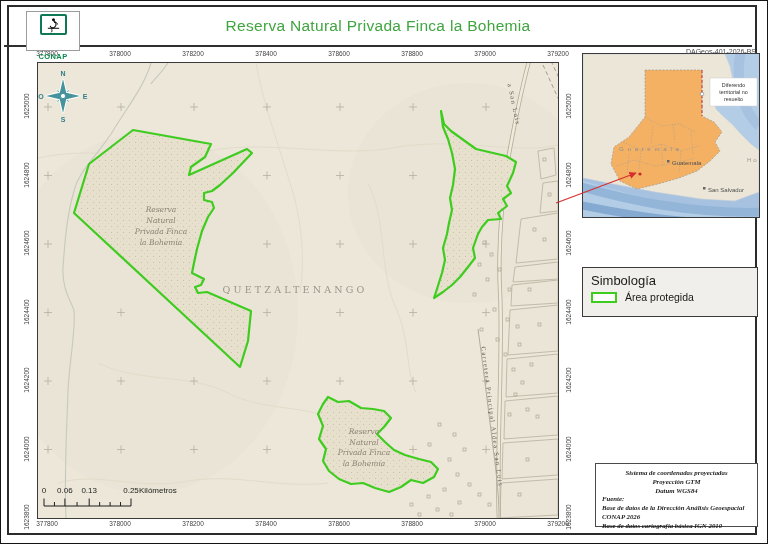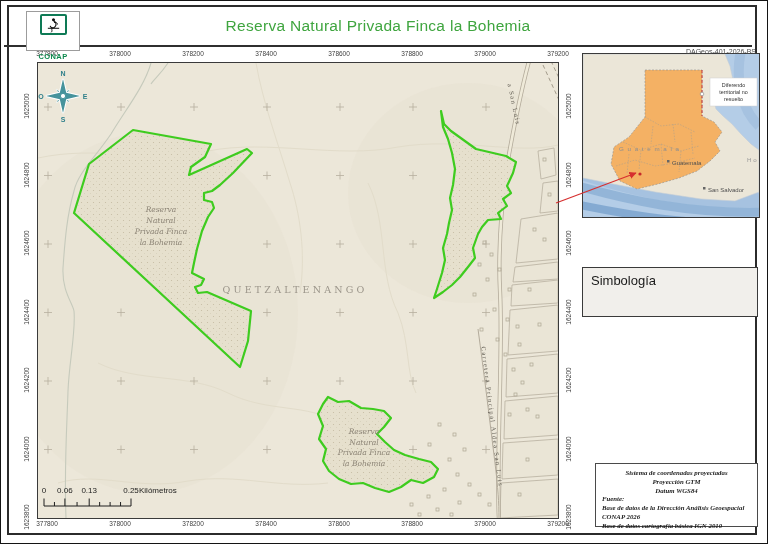--- a/index.html
+++ b/index.html
@@ -282,20 +282,24 @@
   <text class="inset-city" x="89" y="110.5">Guatemala</text>
   <rect x="120" y="133" width="2.5" height="2.5" fill="#666"></rect>
   <text class="inset-city" x="125" y="137.5">San Salvador</text>
   <text class="inset-edge" x="164" y="108">H o</text>
   <circle cx="57" cy="120" r="1.6" fill="#c62a2a"></circle>
 </svg>
 </div>
 
 <div class="legend">
   <div class="legend-title">Simbología</div>
+  <div class="legend-row">
+    <span class="swatch protected"></span>
+    <span>Área protegida</span>
+  </div>
 </div>
 
 <div class="credits">
   <div class="c">Sistema de coordenadas proyectadas</div>
   <div class="c">Proyección GTM</div>
   <div class="c">Datum WGS84</div>
   <div>Fuente:</div>
   <div>Base de datos de la Dirección Análisis Geoespacial</div>
   <div>CONAP 2026</div>
   <div>Base de datos cartografía básica IGN 2010</div>

